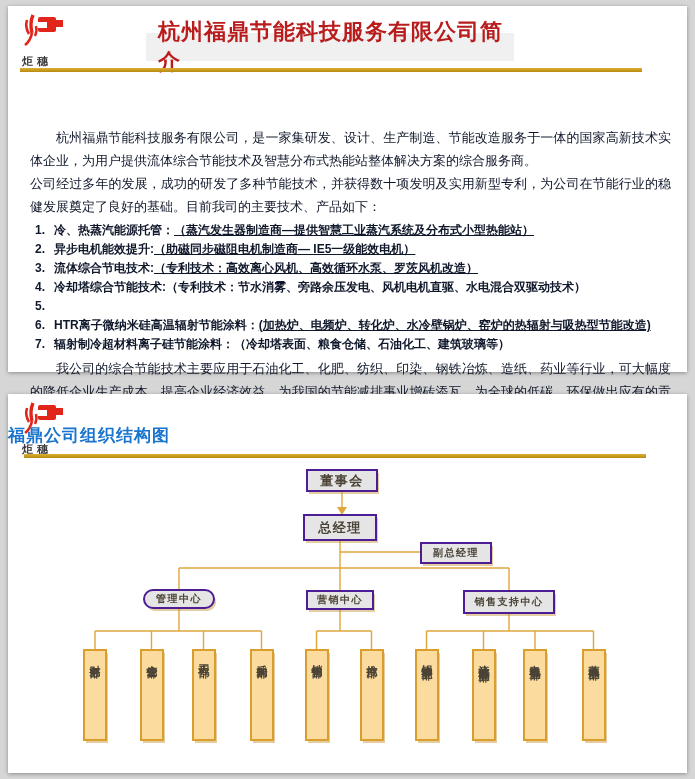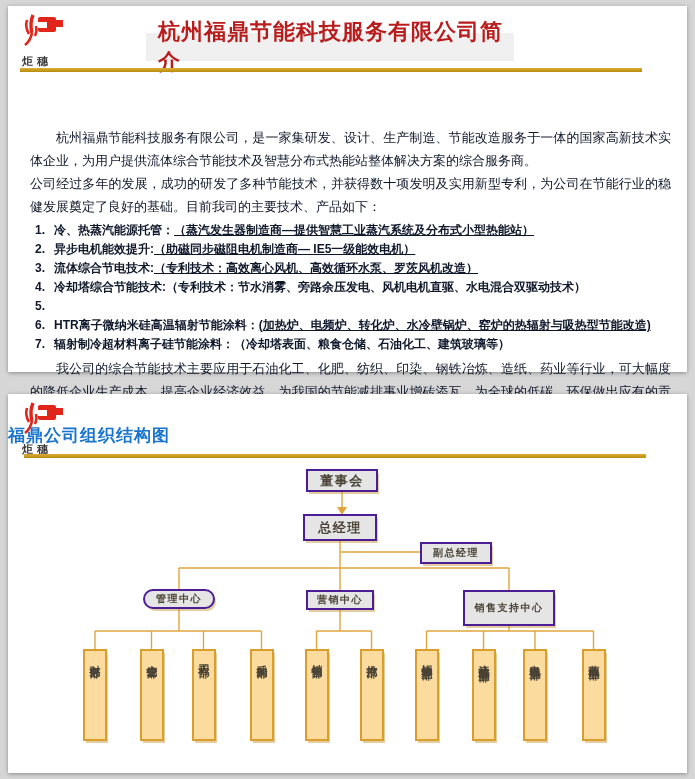--- a/index.html
+++ b/index.html
@@ -173,21 +173,21 @@
       </g>
       <polygon points="329,113 339,113 334,121" fill="#e0a63c"></polygon>
     </svg>
 
     <div class="obox lvl1" style="left:298px;top:75px;width:72px;height:23px;">董事会</div>
     <div class="obox lvl1" style="left:295px;top:120px;width:74px;height:27px;">总经理</div>
     <div class="obox lvl2" style="left:412px;top:148px;width:72px;height:22px;">副总经理</div>
 
     <div class="obox lvl2" style="left:135px;top:195px;width:72px;height:20px;border-radius:10px;">管理中心</div>
     <div class="obox lvl2" style="left:298px;top:196px;width:68px;height:20px;">营销中心</div>
-    <div class="obox lvl2" style="left:455px;top:196px;width:92px;height:36px;font-family:Liberation Serif, serif;">销售支持中心</div>
+    <div class="obox lvl2" style="left:455px;top:196px;width:92px;height:24px;font-family:Liberation Serif, serif;">销售支持中心</div>
 
     <div class="dept" style="left:75px;">财务部</div>
     <div class="dept" style="left:132px;">企管部</div>
     <div class="dept" style="left:184px;">工程部</div>
     <div class="dept" style="left:242px;">采购部</div>
     <div class="dept" style="left:297px;">销售部</div>
     <div class="dept" style="left:352px;">推广部</div>
     <div class="dept" style="left:407px;">锅炉事业部</div>
     <div class="dept" style="left:464px;">流体节能事业部</div>
     <div class="dept" style="left:515px;">电机事业部</div>

